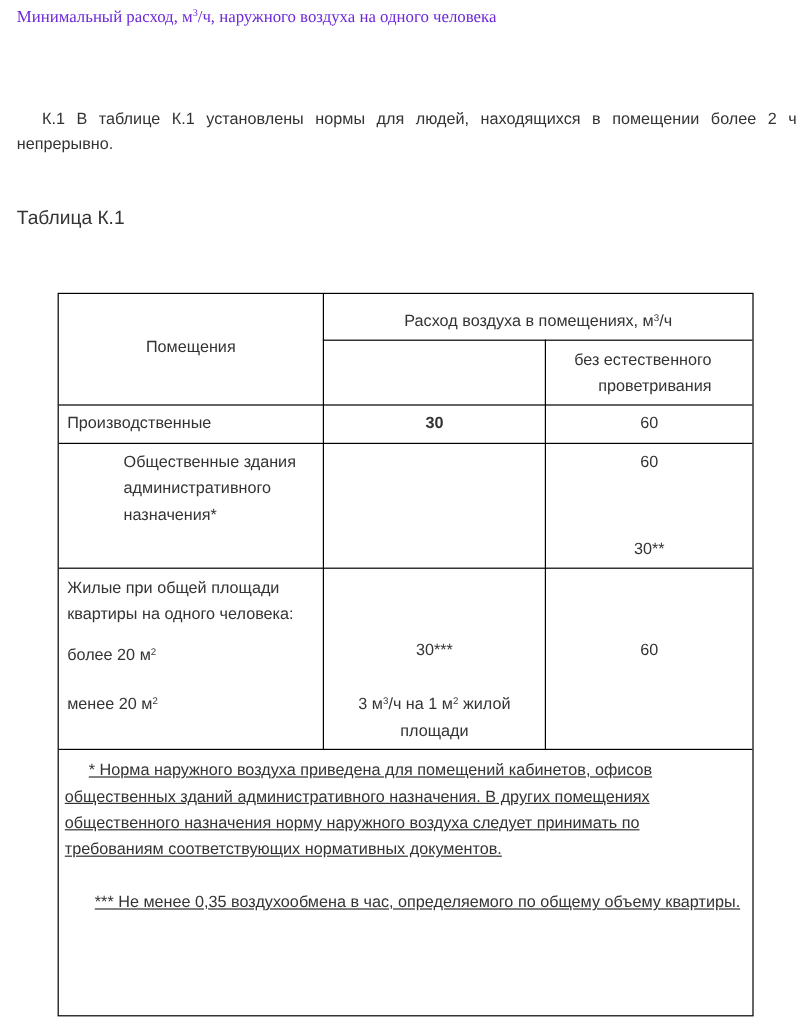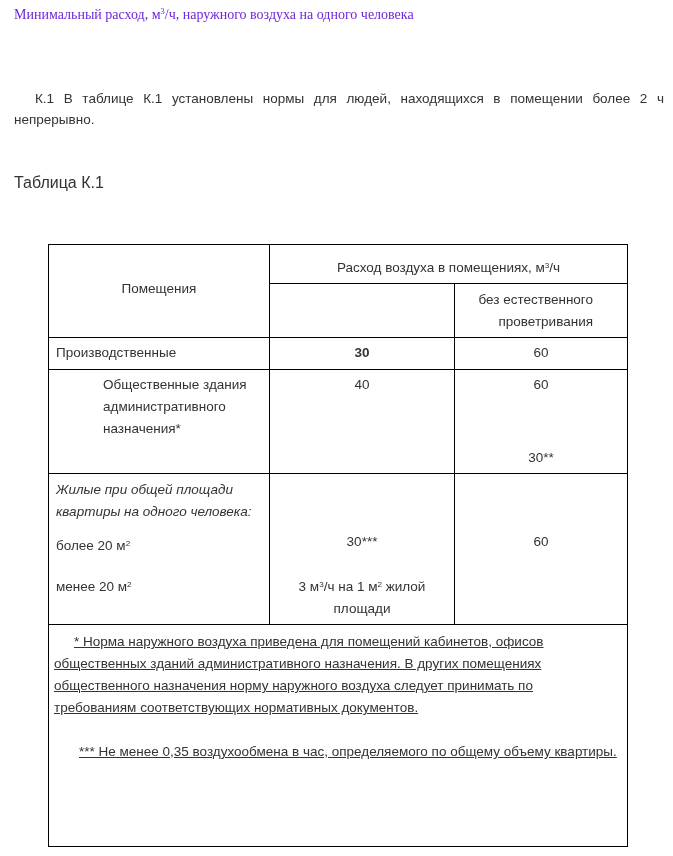--- a/index.html
+++ b/index.html
@@ -58,25 +58,24 @@
 
   <div class="cell c" style="left:0; top:5px; width:220px;margin-top:28px;">Помещения</div>
   <div class="cell c" style="left:221px; top:12px; width:357px;"><span>Расход воздуха в помещениях, м</span><sup>3</sup><span>/ч</span></div>
   <div class="cell c" style="left:382px; top:44px; width:172px; padding:0 10px; box-sizing:border-box;text-align:right;">без естественного проветривания</div>
 
   <div class="cell" style="left:7px; top:97px; width:210px;">Производственные</div>
   <div class="cell c" style="left:221px; top:97px; width:184px;font-weight:bold;">30</div>
   <div class="cell c" style="left:406px; top:97px; width:172px;">60</div>
 
   <div class="cell" style="left:7px; top:129px; width:180px;margin-left:47px;">Общественные здания административного назначения*</div>
-  <div class="cell c" style="left:221px; top:129px; width:184px;">40</div>
   <div class="cell c" style="left:406px; top:129px; width:172px;">60</div>
   <div class="cell c" style="left:406px; top:202px; width:172px;">30**</div>
 
-  <div class="cell" style="left:7px; top:234px; width:210px;font-style:italic;">Жилые при общей площади квартиры на одного человека:</div>
+  <div class="cell" style="left:7px; top:234px; width:210px;">Жилые при общей площади квартиры на одного человека:</div>
   <div class="cell" style="left:7px; top:290px; width:210px;"><span>более 20 м</span><sup>2</sup></div>
   <div class="cell" style="left:7px; top:331px; width:210px;"><span>менее 20 м</span><sup>2</sup></div>
   <div class="cell c" style="left:221px; top:286px; width:184px;">30***</div>
   <div class="cell c" style="left:221px; top:331px; width:184px; padding:0 22px; box-sizing:border-box;"><span>3 м</span><sup>3</sup><span>/ч на 1 м</span><sup>2</sup><span> жилой площади</span></div>
   <div class="cell c" style="left:406px; top:286px; width:172px;">60</div>
 
   <div class="notes">
     <p class="note first">* Норма наружного воздуха приведена для помещений кабинетов, офисов общественных зданий административного назначения. В других помещениях общественного назначения норму наружного воздуха следует принимать по требованиям соответствующих нормативных документов.</p>
     <p class="note" style="text-indent:25px; margin-bottom:0;">*** Не менее 0,35 воздухообмена в час, определяемого по общему объему квартиры.</p>
   </div>

